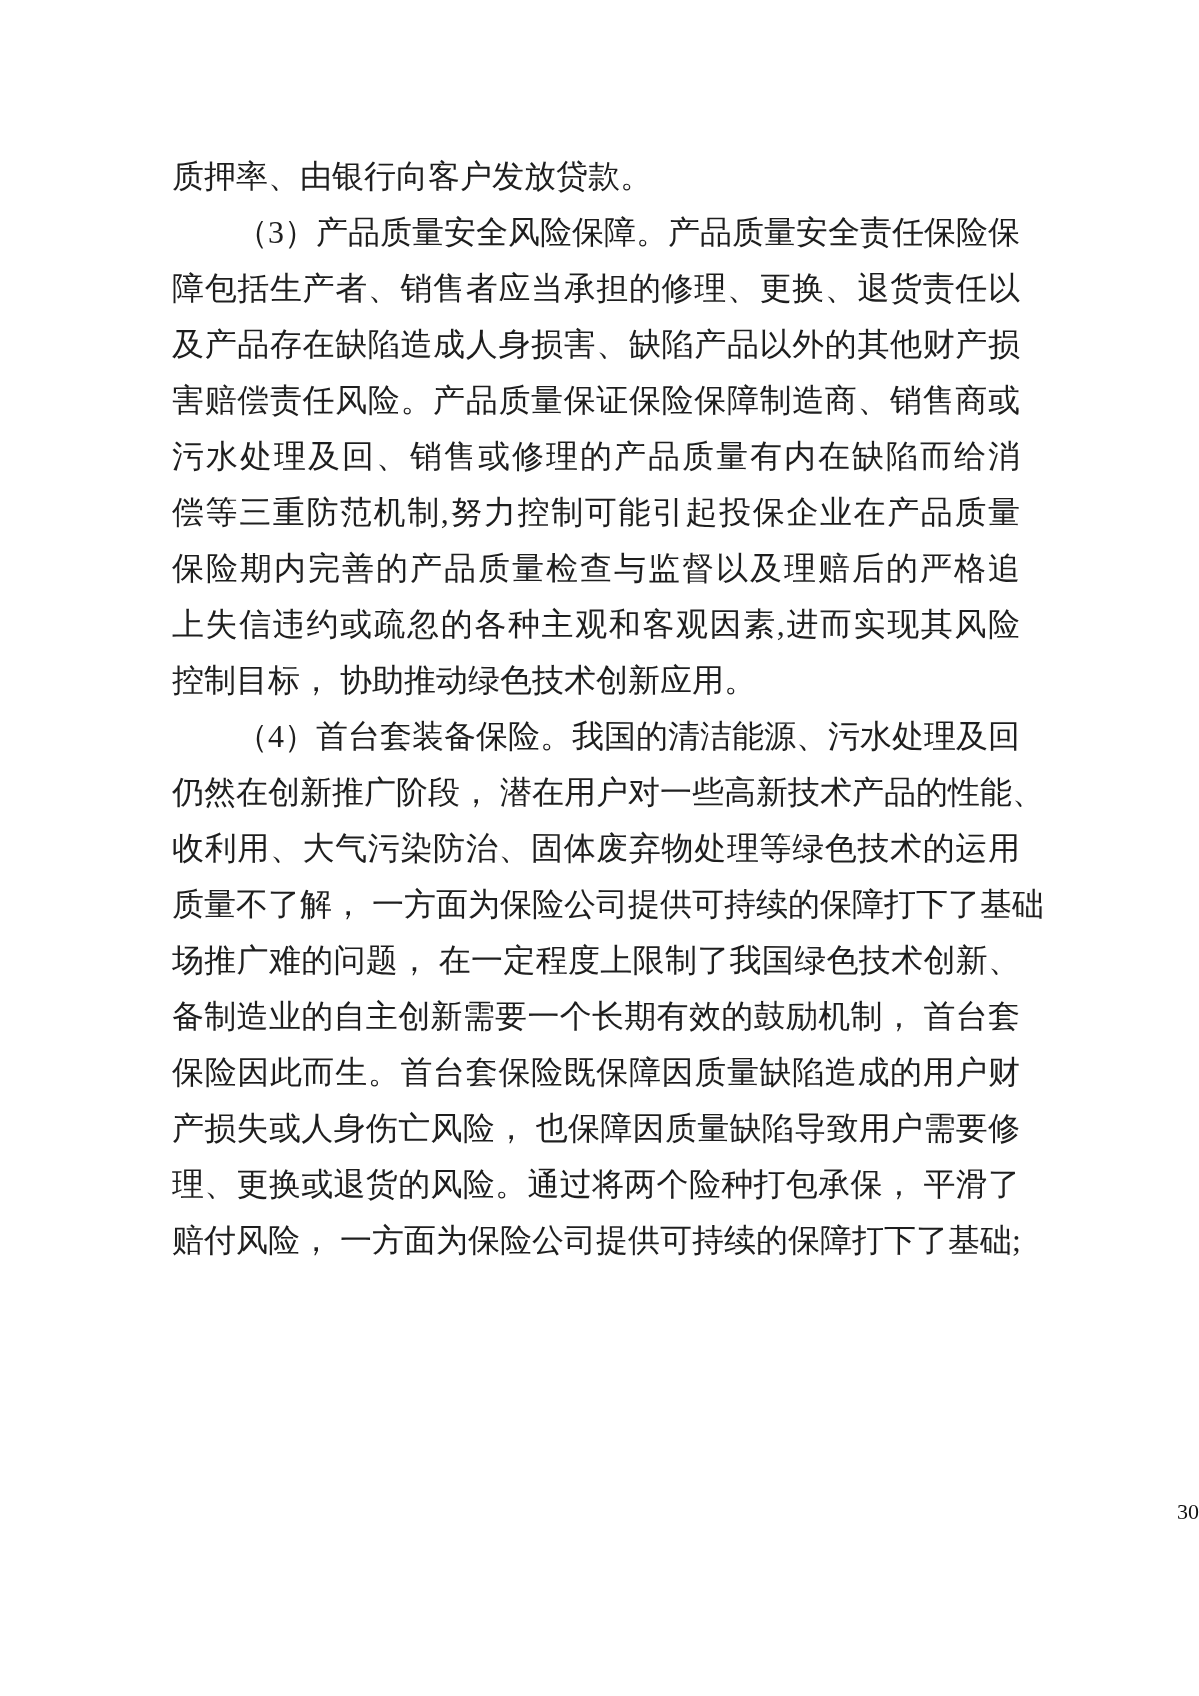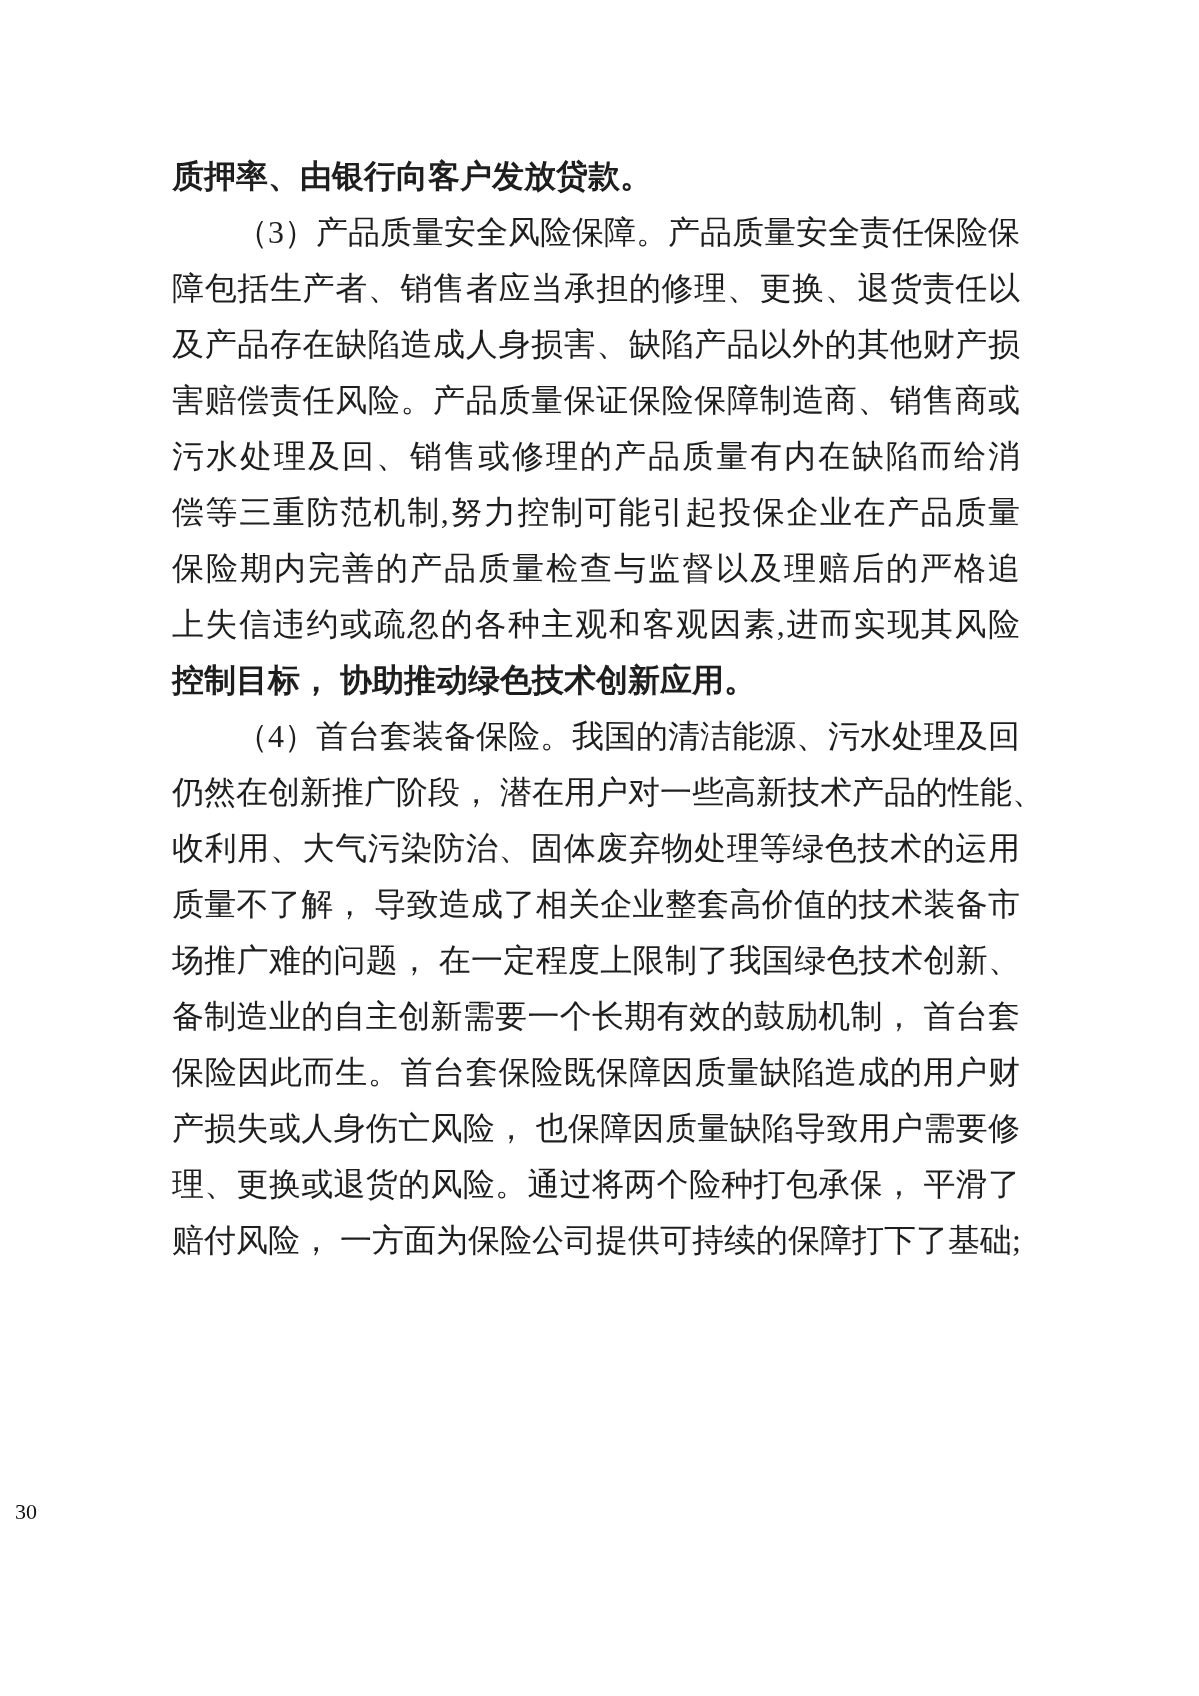--- a/index.html
+++ b/index.html
@@ -38,28 +38,27 @@
       white-space: nowrap;
       text-align: justify;
       text-align-last: justify;
       height: 56px;
     }
     .line.indent {
       text-indent: 2em;
     }
     .line.end {
       text-align-last: left;
-      font-weight: bold;
     }
     .page-number {
       position: absolute;
       top: 1498px;
       left: 0;
       right: 0;
-      text-align: left;
+      text-align: right;
       padding-left: 15px;
       font-size: 22px;
       line-height: 28px;
       color: #111111;
     }
   </style>
 </head>
 <body>
 
 <div class="page">
@@ -79,21 +78,21 @@
       <div class="line">偿等三重防范机制,努力控制可能引起投保企业在产品质量</div>
       <div class="line">保险期内完善的产品质量检查与监督以及理赔后的严格追</div>
       <div class="line">上失信违约或疏忽的各种主观和客观因素,进而实现其风险</div>
       <div class="line end">控制目标， 协助推动绿色技术创新应用。</div>
     </div>
 
     <div class="para">
       <div class="line indent">（4）首台套装备保险。我国的清洁能源、污水处理及回</div>
       <div class="line">仍然在创新推广阶段， 潜在用户对一些高新技术产品的性能、</div>
       <div class="line">收利用、大气污染防治、固体废弃物处理等绿色技术的运用</div>
-      <div class="line">质量不了解， 导致造成了相关企业整套高价值的技术装备市</div>
+      <div class="line">质量不了解， 一方面为保险公司提供可持续的保障打下了基础</div>
       <div class="line">场推广难的问题， 在一定程度上限制了我国绿色技术创新、</div>
       <div class="line">备制造业的自主创新需要一个长期有效的鼓励机制， 首台套</div>
       <div class="line">保险因此而生。首台套保险既保障因质量缺陷造成的用户财</div>
       <div class="line">产损失或人身伤亡风险， 也保障因质量缺陷导致用户需要修</div>
       <div class="line">理、更换或退货的风险。通过将两个险种打包承保， 平滑了</div>
       <div class="line">赔付风险， 一方面为保险公司提供可持续的保障打下了基础;</div>
     </div>
 
   </div>
 

